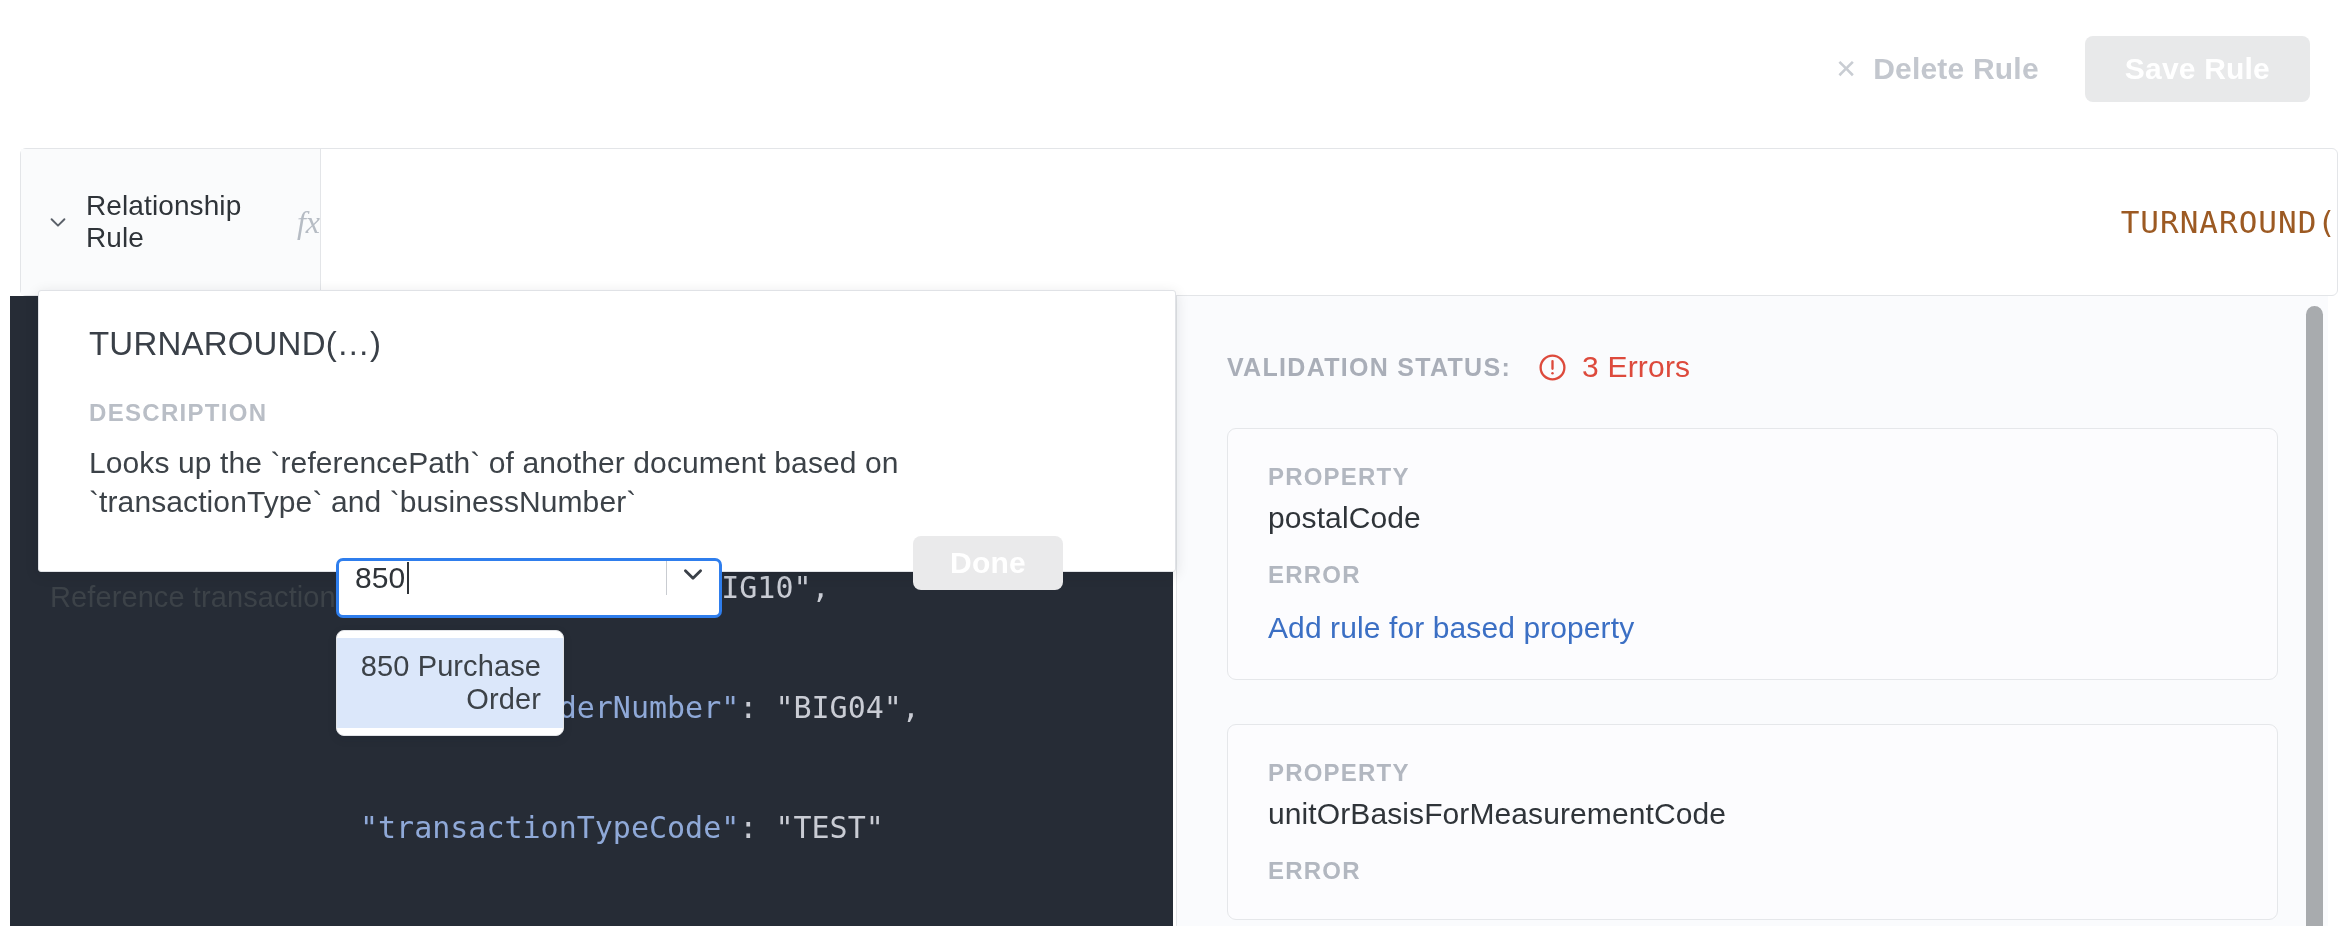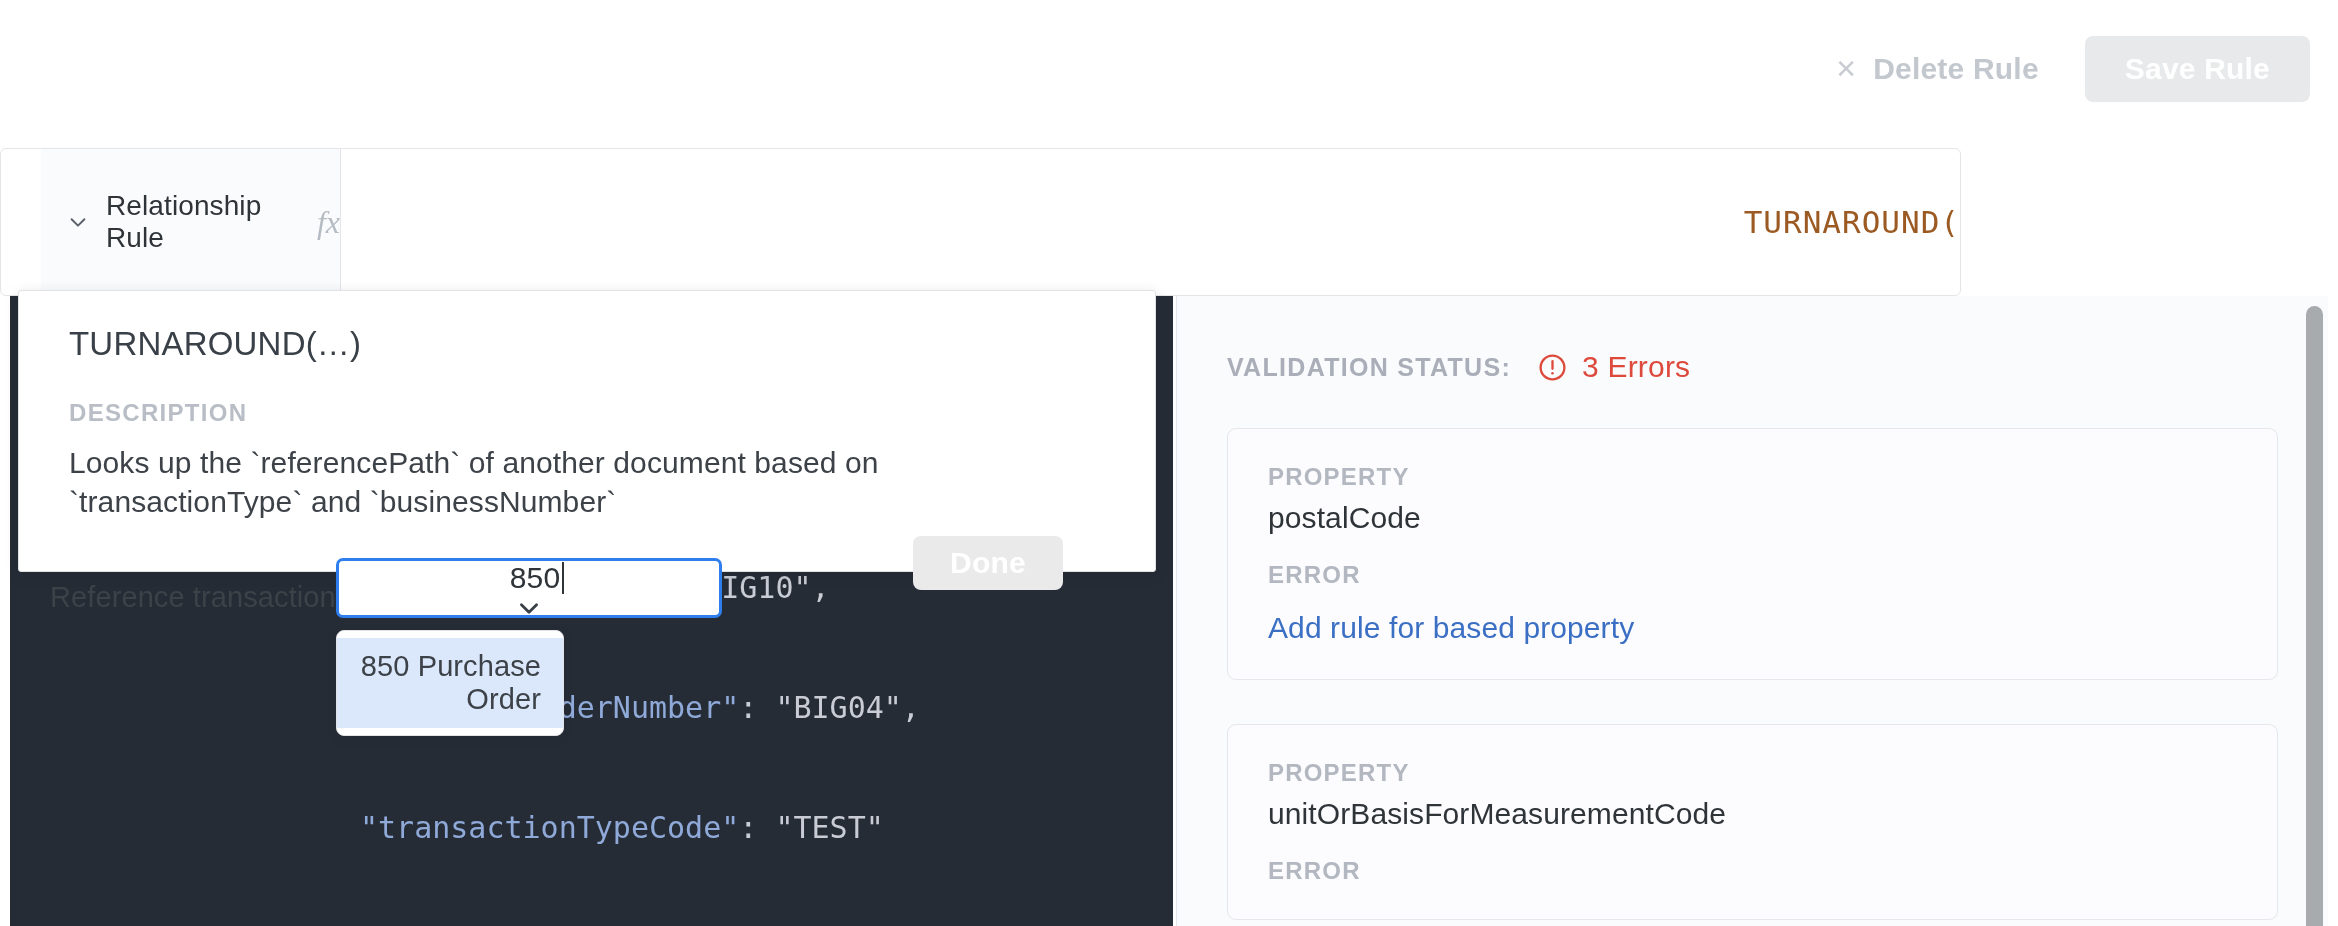--- a/index.html
+++ b/index.html
@@ -33,26 +33,26 @@
     background: #e8e9ea; color: #ffffff;
     border: none; border-radius: 8px;
     padding: 0 40px; height: 66px;
     font-size: 30px; font-weight: 700; letter-spacing: .2px;
     font-family: "Liberation Sans", sans-serif;
     cursor: default;
   }
 
   
   .formula-row {
-    position: absolute; left: 0; top: 148px;
-    width: 1961px; height: 148px;
+    position: absolute; left: 20px; top: 148px;
+    width: 2318px; height: 148px;
     background: #ffffff;
     border: 1px solid #e3e5e8;
     border-radius: 6px;
-    display: flex; align-items: stretch; padding-left: 40px;
+    display: flex; align-items: stretch;
   }
   .rule-label-cell {
     width: 300px; background: #fafbfc;
     border-right: 1px solid #e3e5e8;
     display: flex; align-items: center; gap: 0;
     padding-left: 22px;
   }
   .chev-small {
     width: 34px; height: 34px;
     display: flex; align-items: center; justify-content: center;
@@ -136,21 +136,21 @@
   .vp-scrollbar {
     position: absolute; right: 5px; top: 10px; bottom: 0; width: 17px;
   }
   .vp-thumb {
     position: absolute; top: 0; left: 0; width: 17px; height: 640px;
     background: #a8abae; border-radius: 9px;
   }
 
   
   .fn-modal {
-    position: absolute; left: 18px; top: 290px;
+    position: absolute; left: 38px; top: 290px;
     width: 1138px; height: 282px;
     background: #ffffff;
     border: 1px solid #e0e2e6;
     border-radius: 3px;
     box-shadow: 0 3px 14px rgba(20,25,35,.12);
     z-index: 20;
     padding: 0;
   }
   .fn-modal-inner { padding: 34px 0 0 50px; }
   .fn-title {
@@ -173,21 +173,21 @@
   .arg-label {
     position: absolute; left: 28px; top: 13px;
     font-size: 29px; color: #3c4248; letter-spacing: .1px;
   }
   .combo {
     position: absolute; left: 314px; top: -10px;
     width: 386px; height: 60px;
     background: #ffffff;
     border: 3px solid #2f7eed;
     border-radius: 7px;
-    display: flex; align-items: center; flex-direction: column;
+    display: flex; align-items: flex-start;
   }
   .combo-value {
     flex: 1; padding-left: 16px;
     font-size: 30px; color: #2f3439; letter-spacing: .1px;
     display: flex; align-items: center;
   }
   .caret {
     display: inline-block; width: 2px; height: 32px;
     background: #2f3439; margin-left: 2px;
   }

